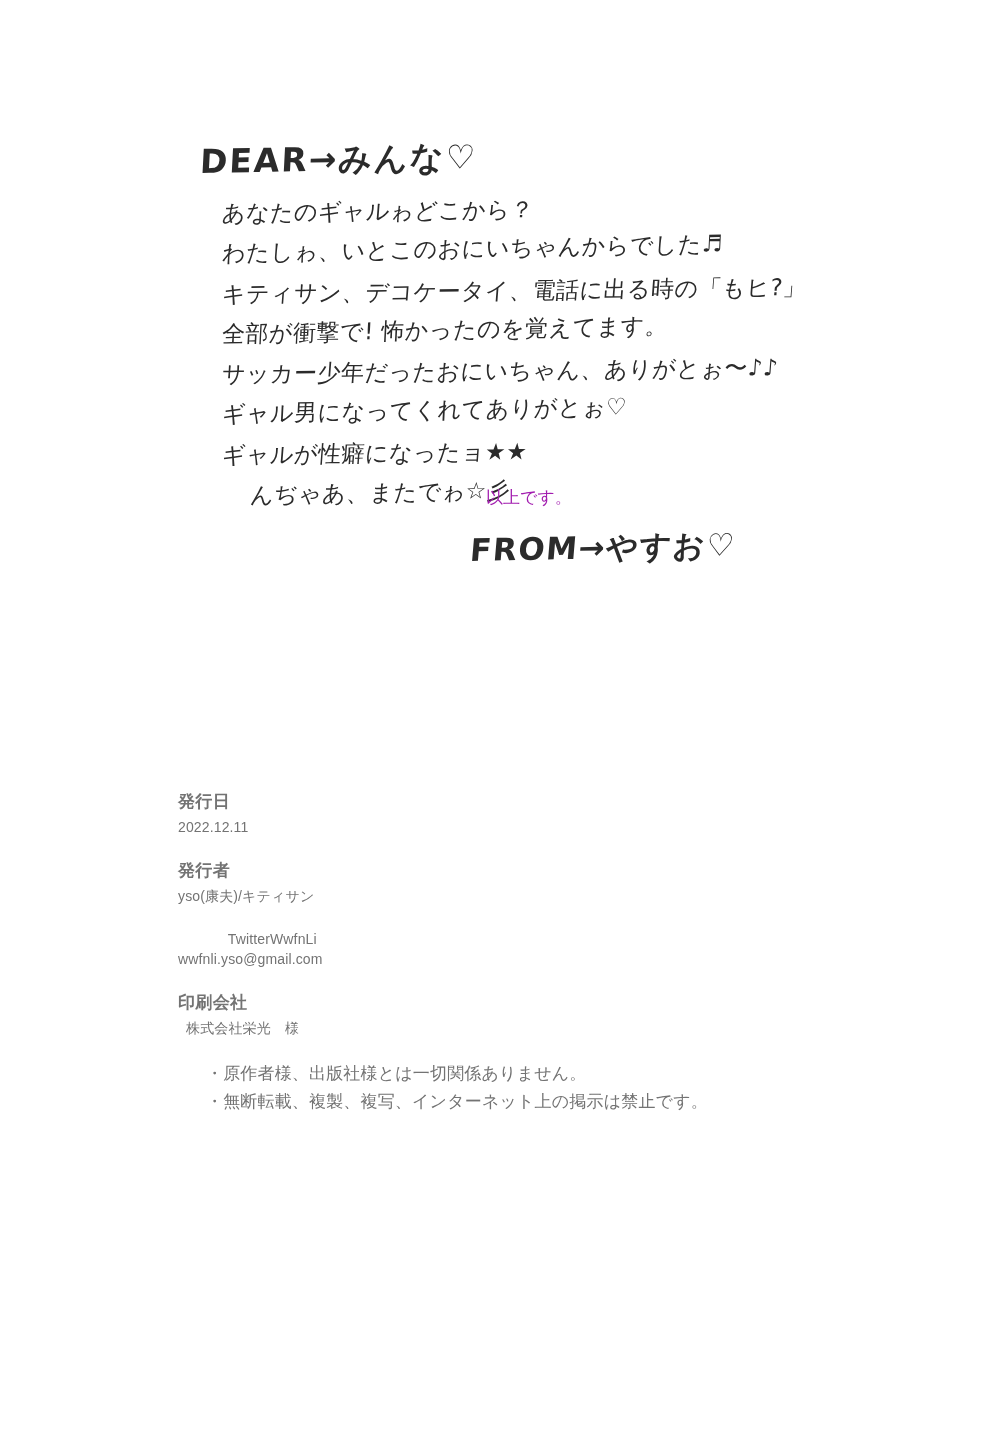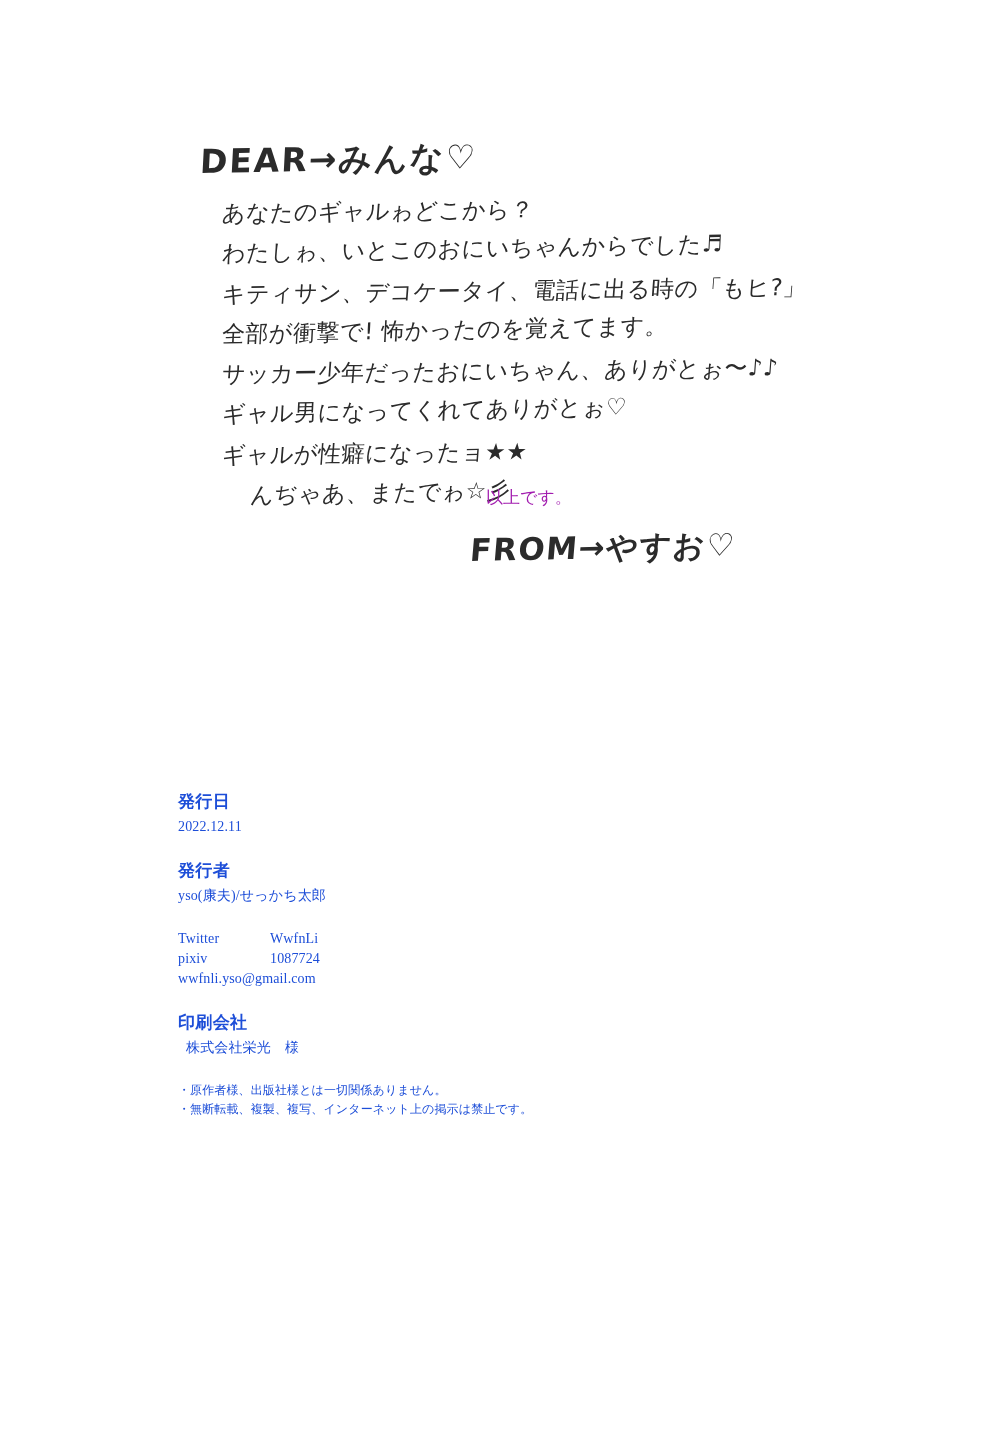--- a/index.html
+++ b/index.html
@@ -68,23 +68,23 @@
     font-family: "DejaVu Sans", sans-serif;
     color: #a21caf;
   }
 
   
   .colophon {
     position: absolute;
     left: 178px;
     top: 790px;
     width: 640px;
-    font-family: Liberation Serif, serif;
+    font-family: Liberation Sans, sans-serif;
     font-size: 17px;
-    color: #1d4ed8;
+    color: #737373;
   }
   .colo-group {
     margin-bottom: 22px;
   }
   .colo-heading {
     font-weight: bold;
     font-size: 17px;
     margin-bottom: 4px;
     letter-spacing: 0.02em;
   }
@@ -95,28 +95,30 @@
   }
   .colo-value.indent {
     margin-left: 8px;
   }
   .kv {
     display: flex;
     gap: 0;
   }
   .kv-key {
     width: 92px;
+    text-align: right;
   }
   .notes {
     margin-top: 10px;
   }
   .note-line {
-    font-size: 12px;
+    font-size: 17px;
     line-height: 1.63;
     letter-spacing: 0.01em;
+    margin-left: 28px;
   }
 </style>
 </head>
 <body>
 
 <div class="handwriting">
   <div class="hw-line hw-title">DEAR→みんな♡</div>
   <div class="hw-body">
     <div class="hw-line">あなたのギャルゎどこから？</div>
     <div class="hw-line">わたしゎ、いとこのおにいちゃんからでした♬</div>
@@ -134,31 +136,27 @@
 
 <div class="colophon">
 
   <div class="colo-group">
     <div class="colo-heading">発行日</div>
     <div class="colo-value">2022.12.11</div>
   </div>
 
   <div class="colo-group">
     <div class="colo-heading">発行者</div>
-    <div class="colo-value">yso(康夫)/せっかち太郎</div>
+    <div class="colo-value">yso(康夫)/キティサン</div>
   </div>
 
   <div class="colo-group">
     <div class="colo-value kv">
       <span class="kv-key">Twitter</span>
       <span>WwfnLi</span>
-    </div>
-    <div class="colo-value kv">
-      <span class="kv-key">pixiv</span>
-      <span>1087724</span>
     </div>
     <div class="colo-value">wwfnli.yso@gmail.com</div>
   </div>
 
   <div class="colo-group">
     <div class="colo-heading">印刷会社</div>
     <div class="colo-value indent">株式会社栄光　様</div>
   </div>
 
   <div class="notes">

